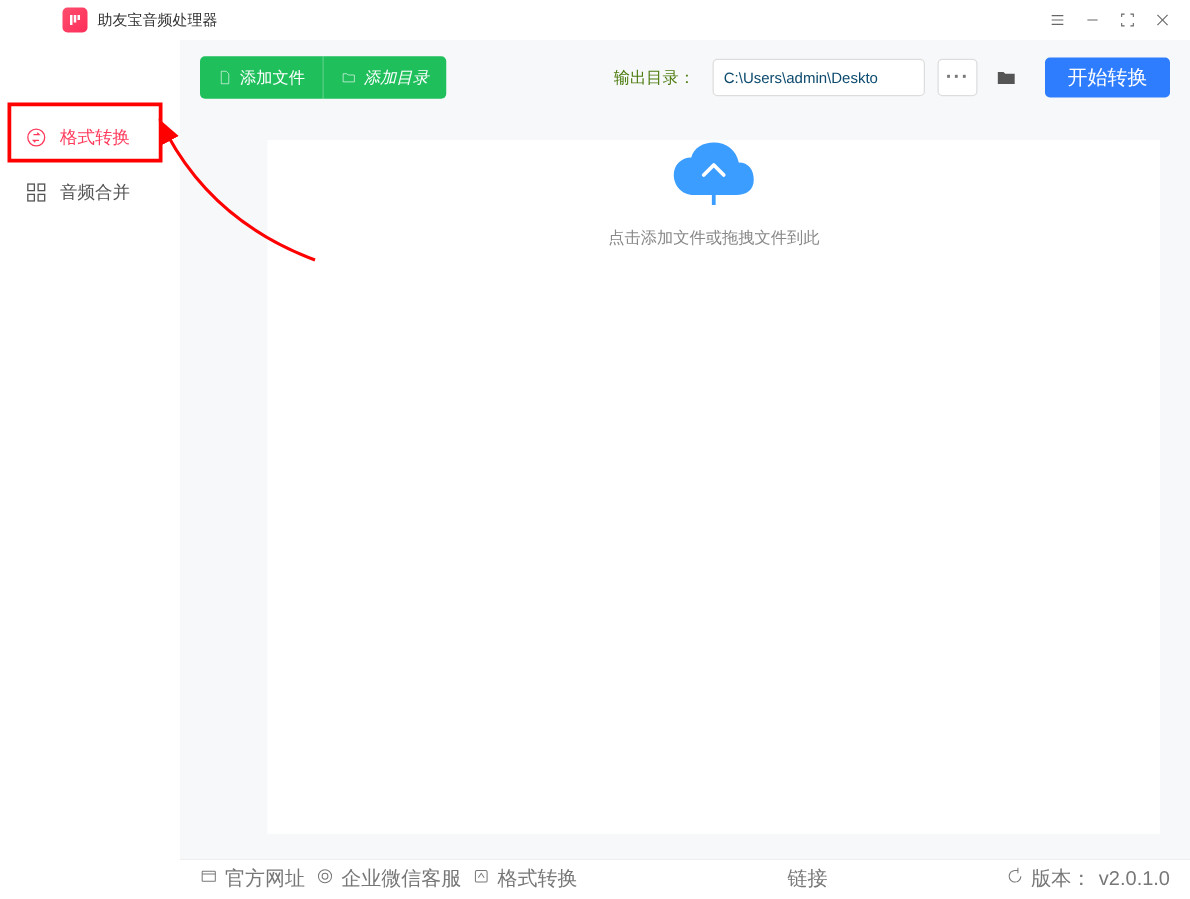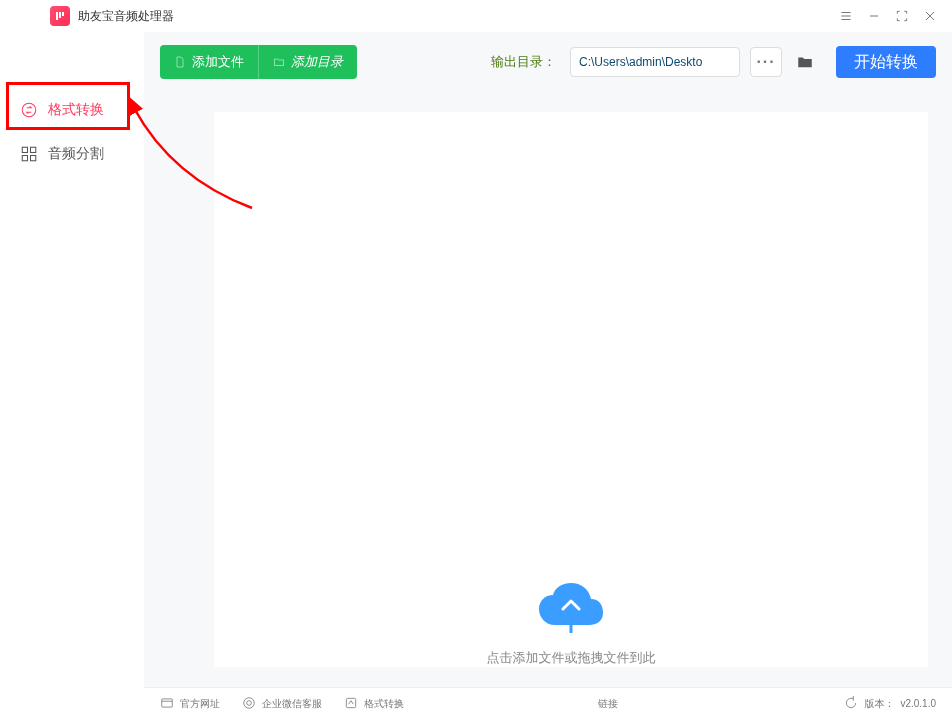--- a/index.html
+++ b/index.html
@@ -37,29 +37,29 @@
 .toolbar-spacer { flex: 1; }
 .output-label { font-size: 13px; color: #4d7c0f; margin-right: 4px; }
 .output-path { width: 170px; height: 30px; border: 1px solid #ddd; border-radius: 4px; background: #fff; font-size: 12px; color: #0c4a6e; padding: 0 8px; display: flex; align-items: center; overflow: hidden; white-space: nowrap; }
 .more-btn { width: 32px; height: 30px; border: 1px solid #ddd; border-radius: 4px; background: #fff; display: flex; align-items: center; justify-content: center; cursor: pointer; color: #777; font-weight: bold; letter-spacing: 1px; }
 .folder-btn { width: 26px; height: 30px; display: flex; align-items: center; justify-content: center; cursor: pointer; }
 .folder-btn svg { width: 18px; height: 18px; fill: #555; }
 .start-btn { background: #2f7dff; color: #fff; border: none; border-radius: 4px; height: 32px; padding: 0 18px; font-size: 16px; cursor: pointer; margin-left: 8px; }
 
 
 .content { flex: 1; padding: 20px 24px 20px 70px; }
-.dropzone { background: #fff; width: 100%; height: 100%; display: flex; flex-direction: column; align-items: center; justify-content: flex-end; cursor: pointer; gap: 8px; }
+.dropzone { background: #fff; width: 100%; height: 100%; display: flex; flex-direction: column; align-items: center; justify-content: flex-start; cursor: pointer; gap: 8px; }
 .cloud-icon svg { width: 72px; height: 56px; }
 .dropzone-text { font-size: 13px; color: #888; }
 
 
 .arrow-svg { position: absolute; top: 88px; left: 52px; width: 220px; height: 130px; pointer-events: none; overflow: visible; }
 
 
-.footer { position: absolute; bottom: 0; left: 144px; right: 0; height: 32px; border-top: 1px solid #eee; display: flex; align-items: center; padding: 0 16px; font-size: 10px; color: #777; gap: 22px; background: #fff; }
+.footer { position: absolute; bottom: 0; left: 144px; right: 0; height: 32px; border-top: 1px solid #eee; display: flex; align-items: center; padding: 0 16px; font-size: 16px; color: #777; gap: 9px; background: #fff; }
 .footer-item { display: flex; align-items: center; gap: 6px; cursor: pointer; }
 .footer-item .icon svg { width: 14px; height: 14px; stroke: #777; fill: none; stroke-width: 1.4; }
 .footer-spacer1 { width: 150px; }
 .footer-spacer2 { flex: 1; }
 .version-item .icon svg { stroke: #777; }
 </style>
 </head>
 <body>
 
 <div class="titlebar">
@@ -114,21 +114,21 @@
 
     <div class="sidebar-item">
       <span class="icon">
         <svg viewBox="0 0 24 24">
             <rect x="3" y="3" width="7" height="7"></rect>
             <rect x="14" y="3" width="7" height="7"></rect>
             <rect x="3" y="14" width="7" height="7"></rect>
             <rect x="14" y="14" width="7" height="7"></rect>
           </svg>
       </span>
-      <span>音频分割</span>
+      <span>音频合并</span>
     </div>
 
 
   </div>
 
   <div class="main">
     <div class="toolbar">
       <div class="green-group">
         <button class="green-btn">
           <span class="icon"><svg viewBox="0 0 24 24">

